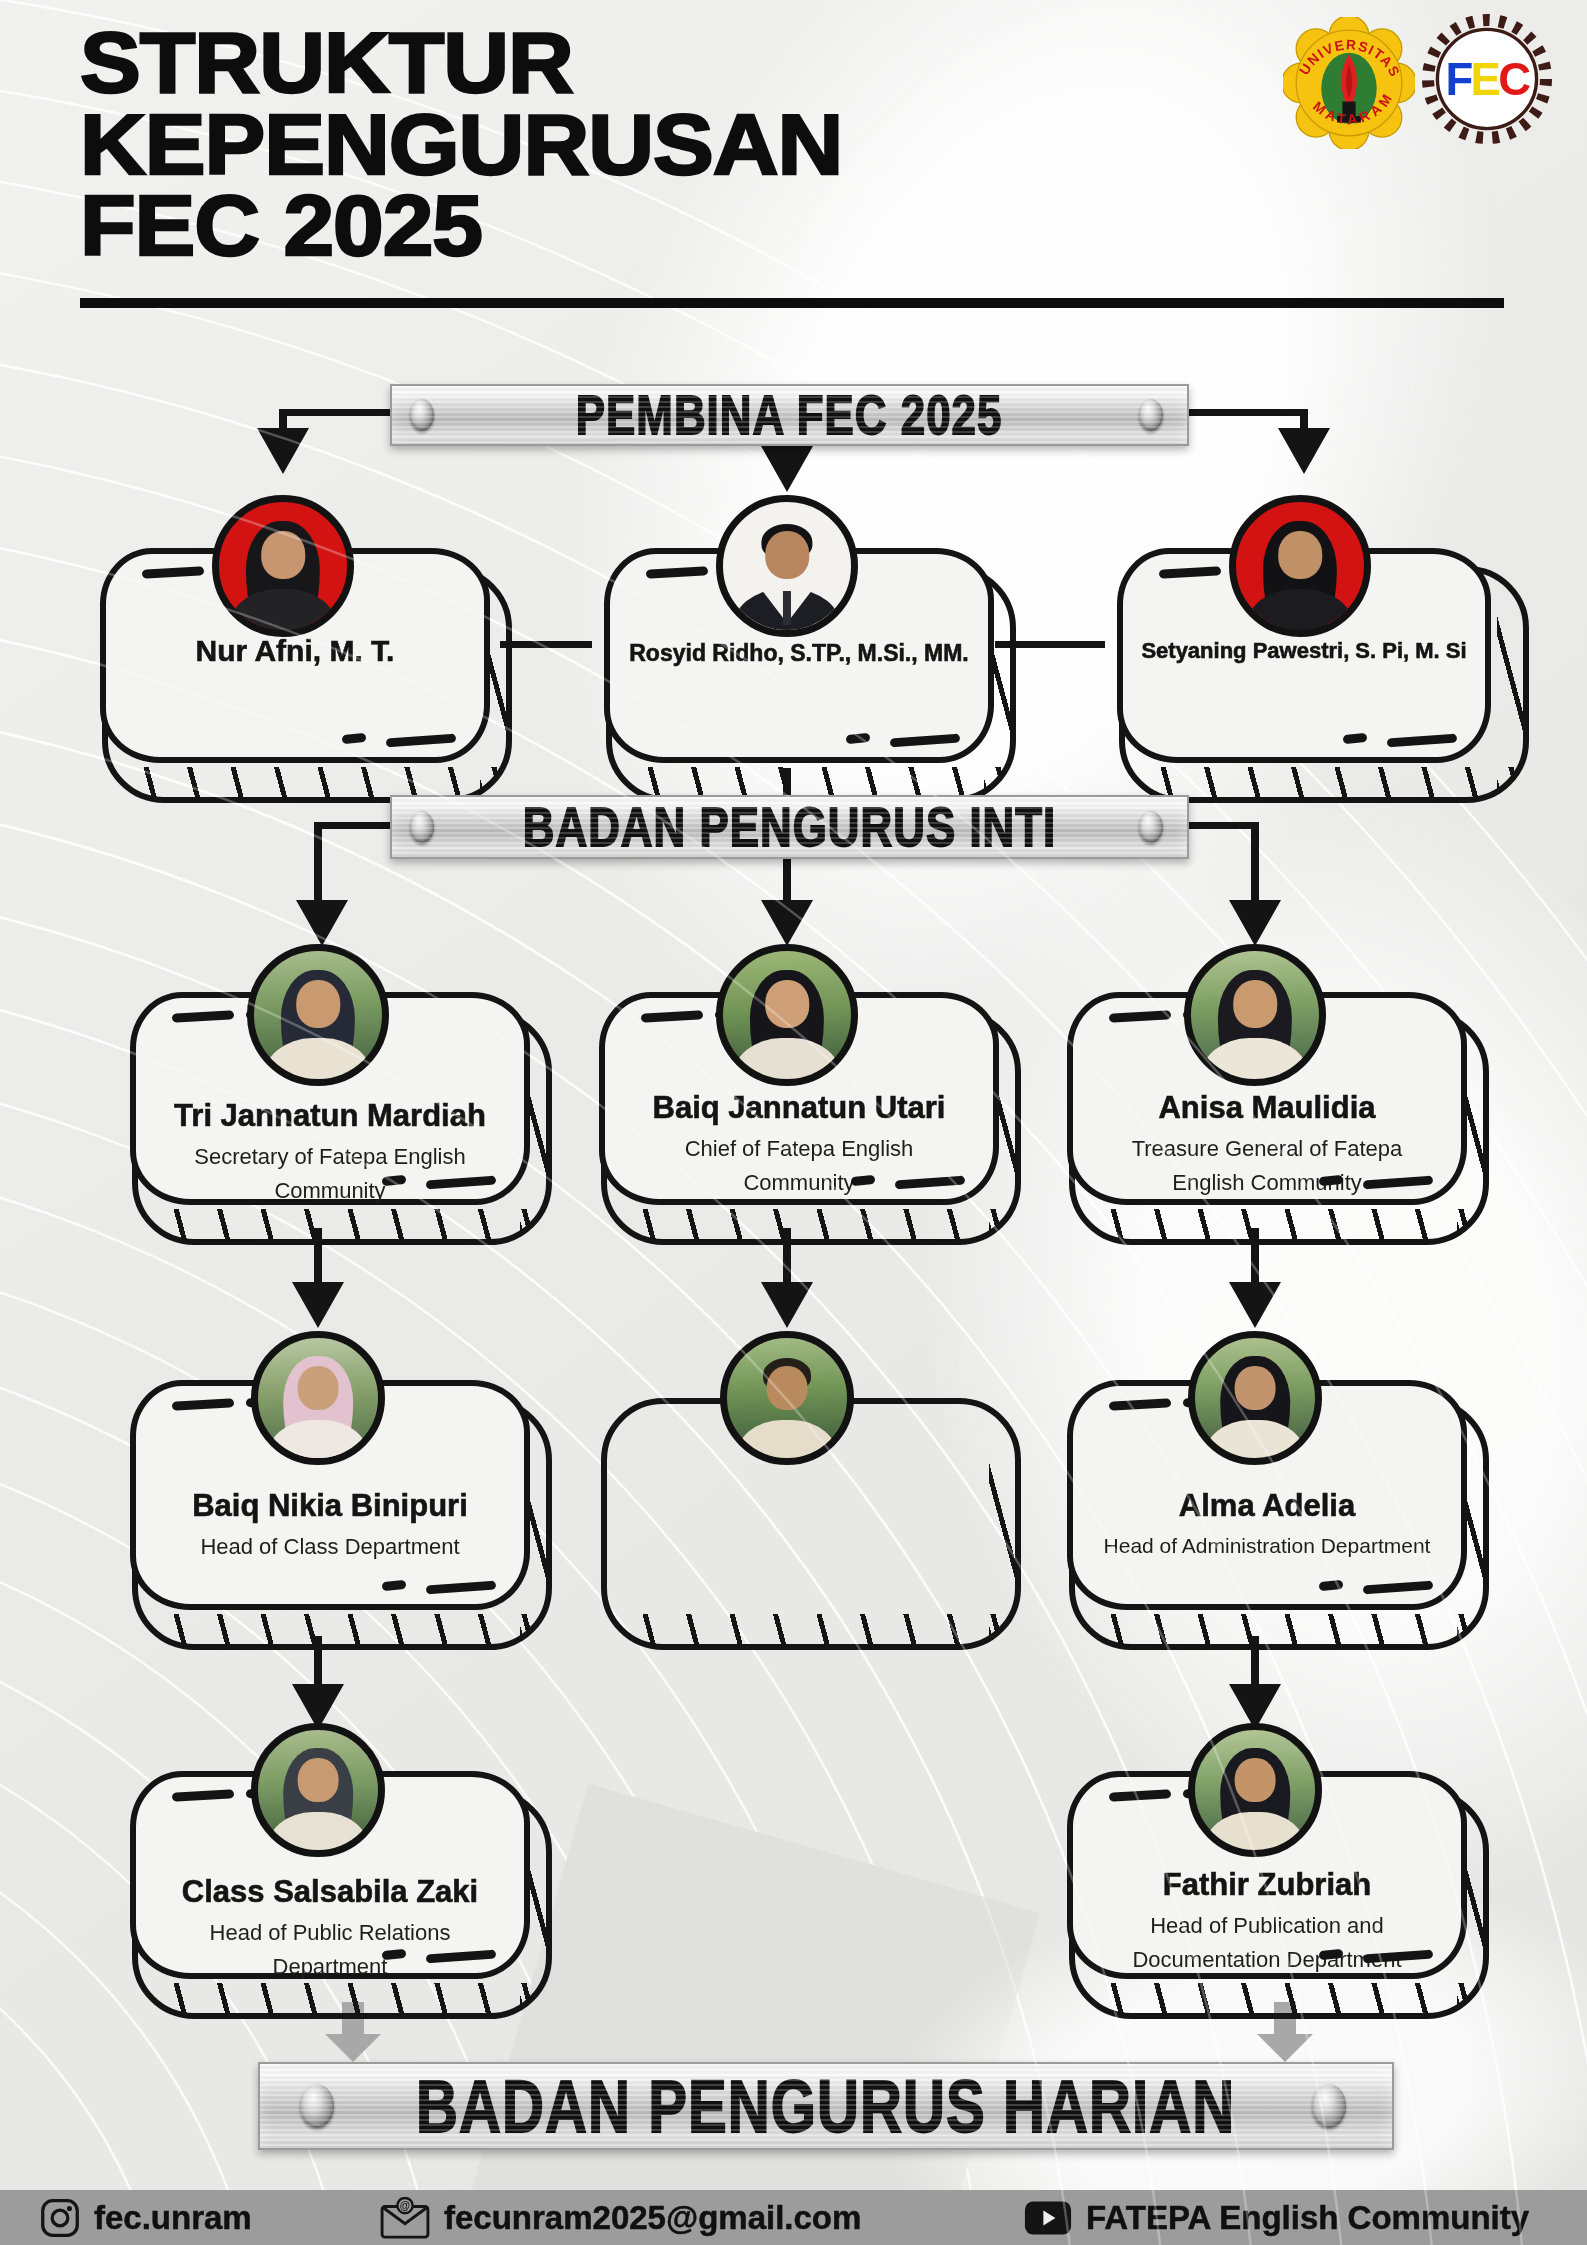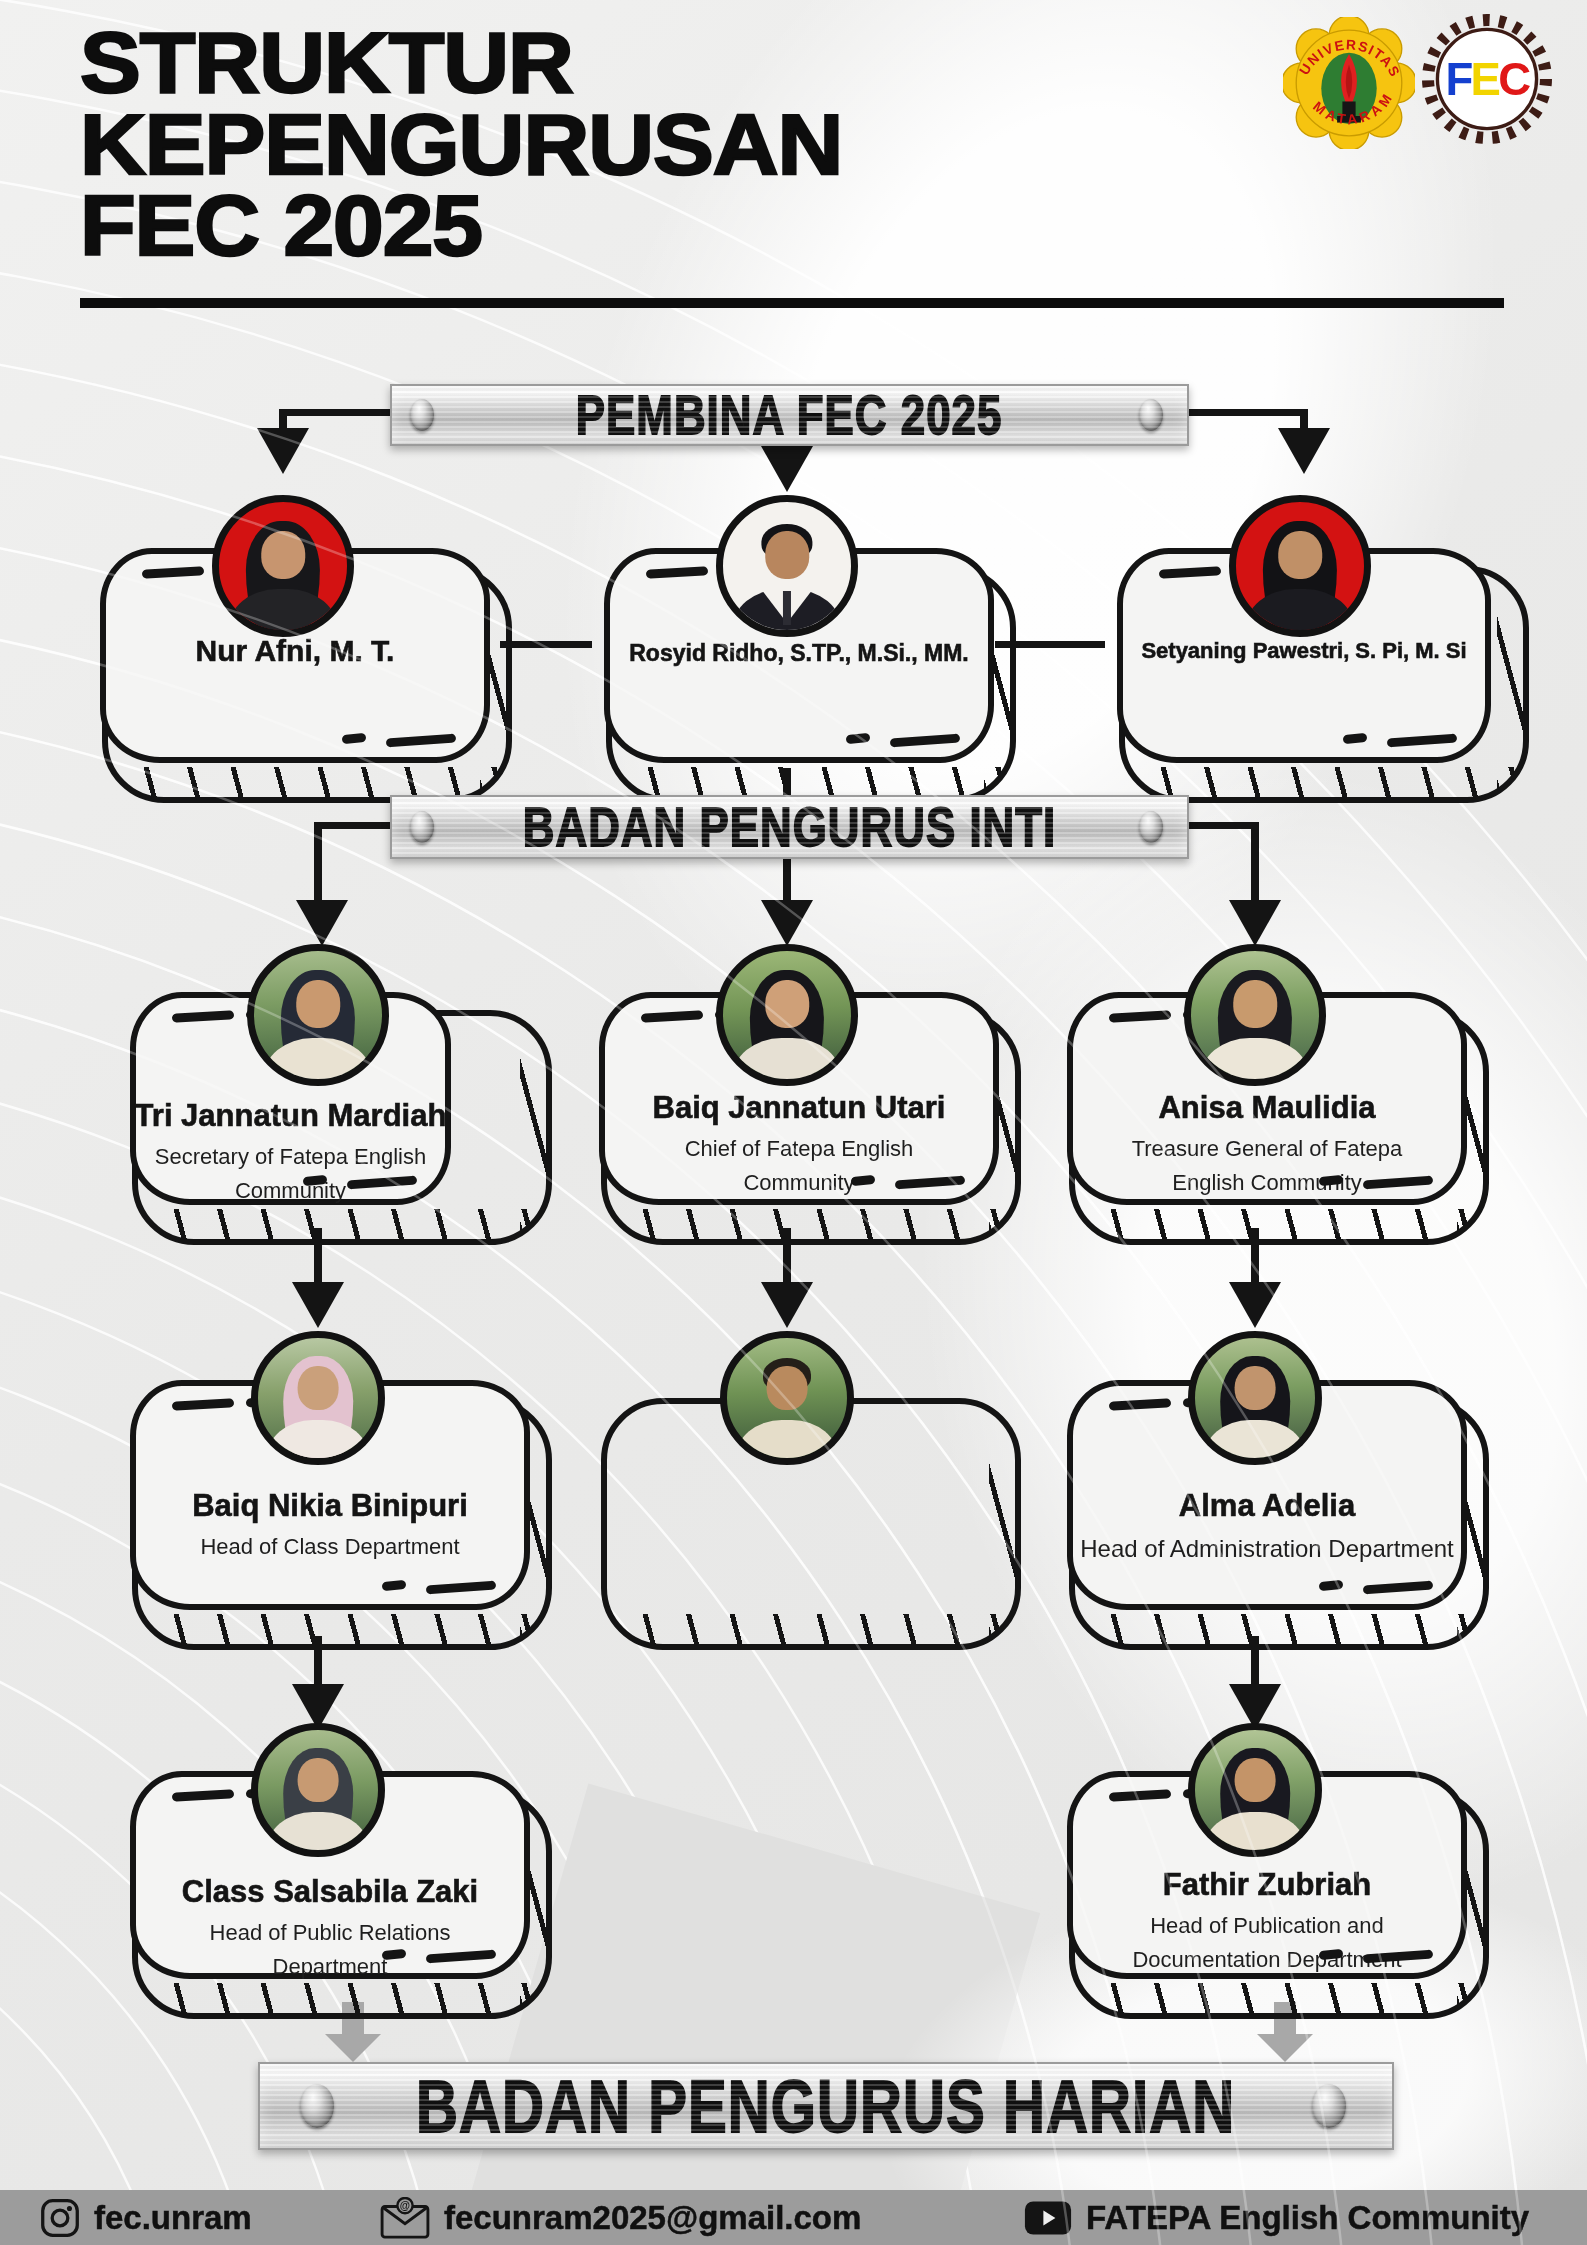--- a/index.html
+++ b/index.html
@@ -91,34 +91,34 @@
   #e7{left:601px;top:1398px;width:408px;height:240px;}
   #e8{left:1069px;top:1398px;width:408px;height:240px;}
   #e9{left:132px;top:1789px;width:408px;height:218px;}
   #e10{left:1069px;top:1789px;width:408px;height:218px;}
   .card{position:absolute;background:#f4f4f3;border:6px solid #141414;z-index:2;
     border-radius:52px 58px 54px 60px / 56px 52px 58px 54px;
     display:flex;flex-direction:column;align-items:center;text-align:center;box-sizing:border-box;margin-left:12px;}
   #c0{left:88px;top:548px;width:390px;height:215px;padding-top:80px;}
   #c1{left:592px;top:548px;width:390px;height:215px;padding-top:86px;}
   #c2{left:1105px;top:548px;width:374px;height:215px;padding-top:84px;}
-  #c3{left:118px;top:992px;width:321px;height:213px;padding-top:100px;}
+  #c3{left:118px;top:992px;width:400px;height:213px;padding-top:100px;}
   #c4{left:587px;top:992px;width:400px;height:213px;padding-top:92px;}
   #c5{left:1055px;top:992px;width:400px;height:213px;padding-top:92px;}
   #c6{left:118px;top:1380px;width:400px;height:230px;padding-top:102px;}
   #c7{left:587px;top:1380px;width:400px;height:230px;padding-top:88px;}
   #c8{left:1055px;top:1380px;width:400px;height:230px;padding-top:102px;}
   #c9{left:118px;top:1771px;width:400px;height:208px;padding-top:97px;}
   #c10{left:1055px;top:1771px;width:400px;height:208px;padding-top:90px;}
   .name{margin:0 0 6px;font-size:31px;font-weight:800;-webkit-text-stroke:.6px #141414;white-space:nowrap;}
   #c0 .name{font-size:30px;}
   #c1 .name{font-size:23px;}
   #c2 .name{font-size:22px;}
   .role{margin:0;font-size:22px;line-height:1.55;color:#1e1e1e;max-width:310px;}
-  #c8 .role{max-width:380px;font-size:24px;white-space:nowrap;}
+  #c8 .role{max-width:380px;font-size:21px;white-space:nowrap;}
   .dm{position:absolute;background:#141414;border-radius:6px;height:9px;}
   .dm.a{left:36px;top:14px;width:62px;transform:rotate(-3deg);}
   .dm.b{left:110px;top:12px;width:16px;transform:rotate(-3deg);}
   .dm.c{right:118px;bottom:14px;width:24px;transform:rotate(-6deg);}
   .dm.d{right:28px;bottom:12px;width:70px;transform:rotate(-4deg);}
   
   .photo{position:absolute;border:7px solid #121212;border-radius:50%;overflow:hidden;z-index:3;
     background:var(--abg,#ccc);}
   .photo i{position:absolute;display:block;}
   .photo .wrap{left:50%;top:15%;width:58%;height:95%;transform:translateX(-50%);background:var(--wrap);

